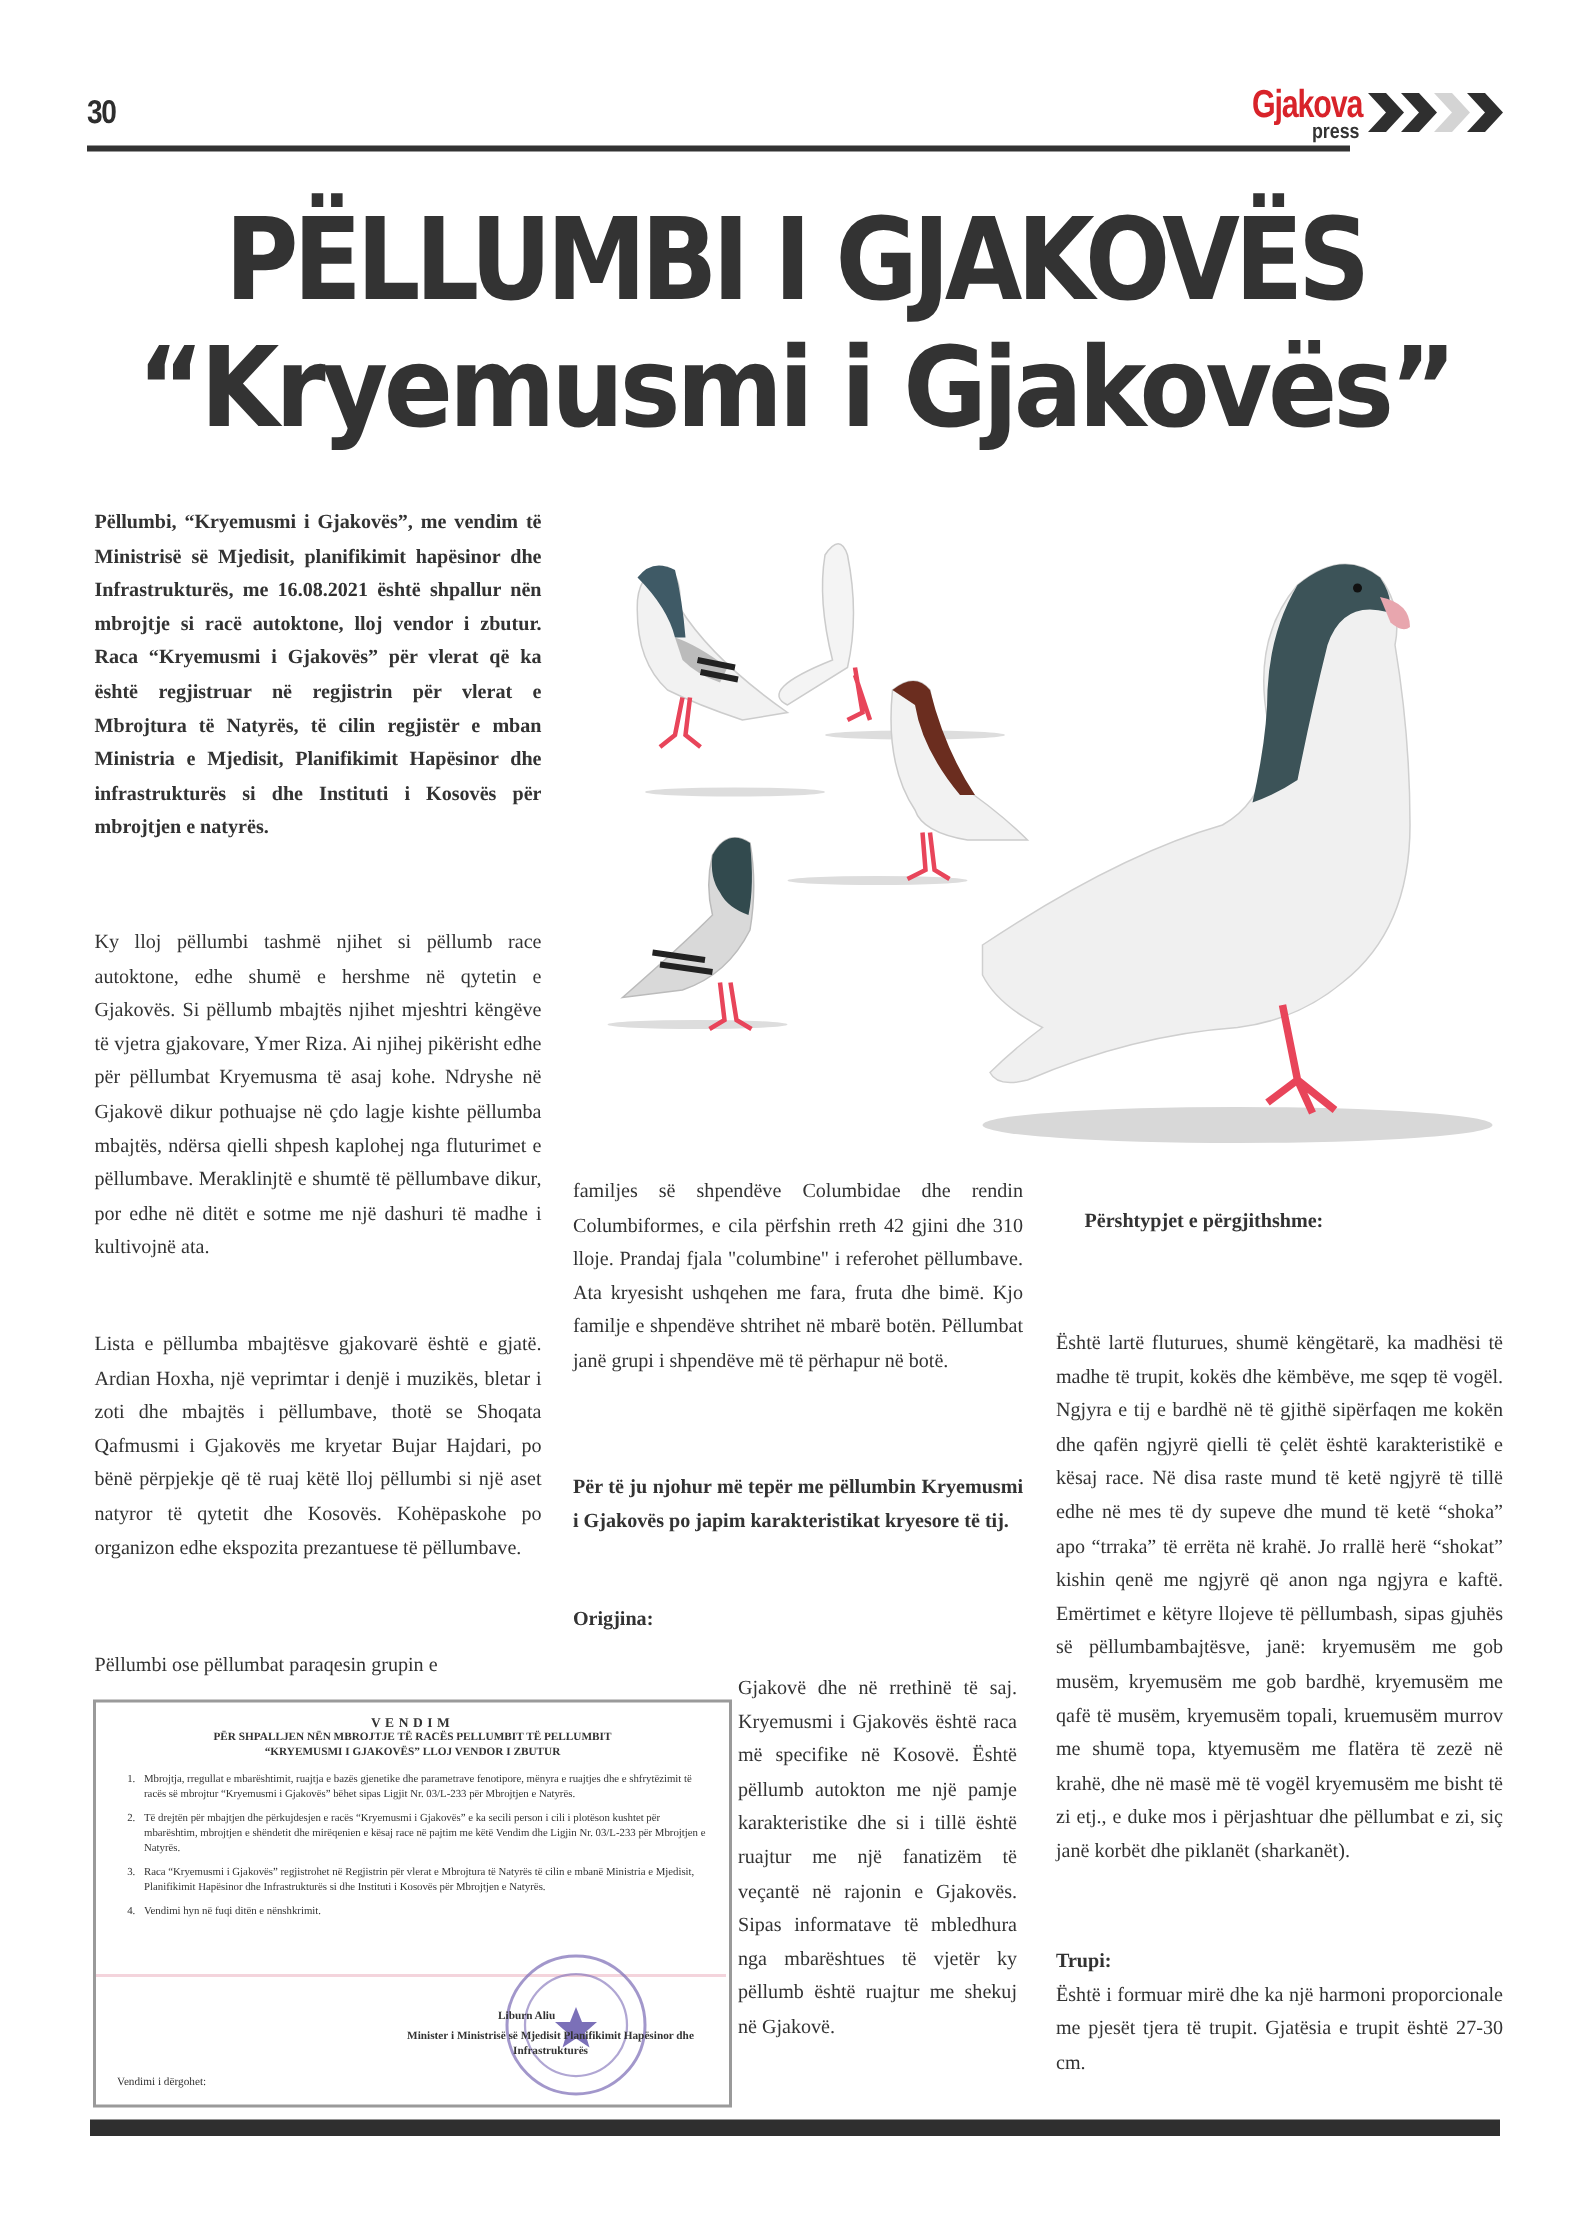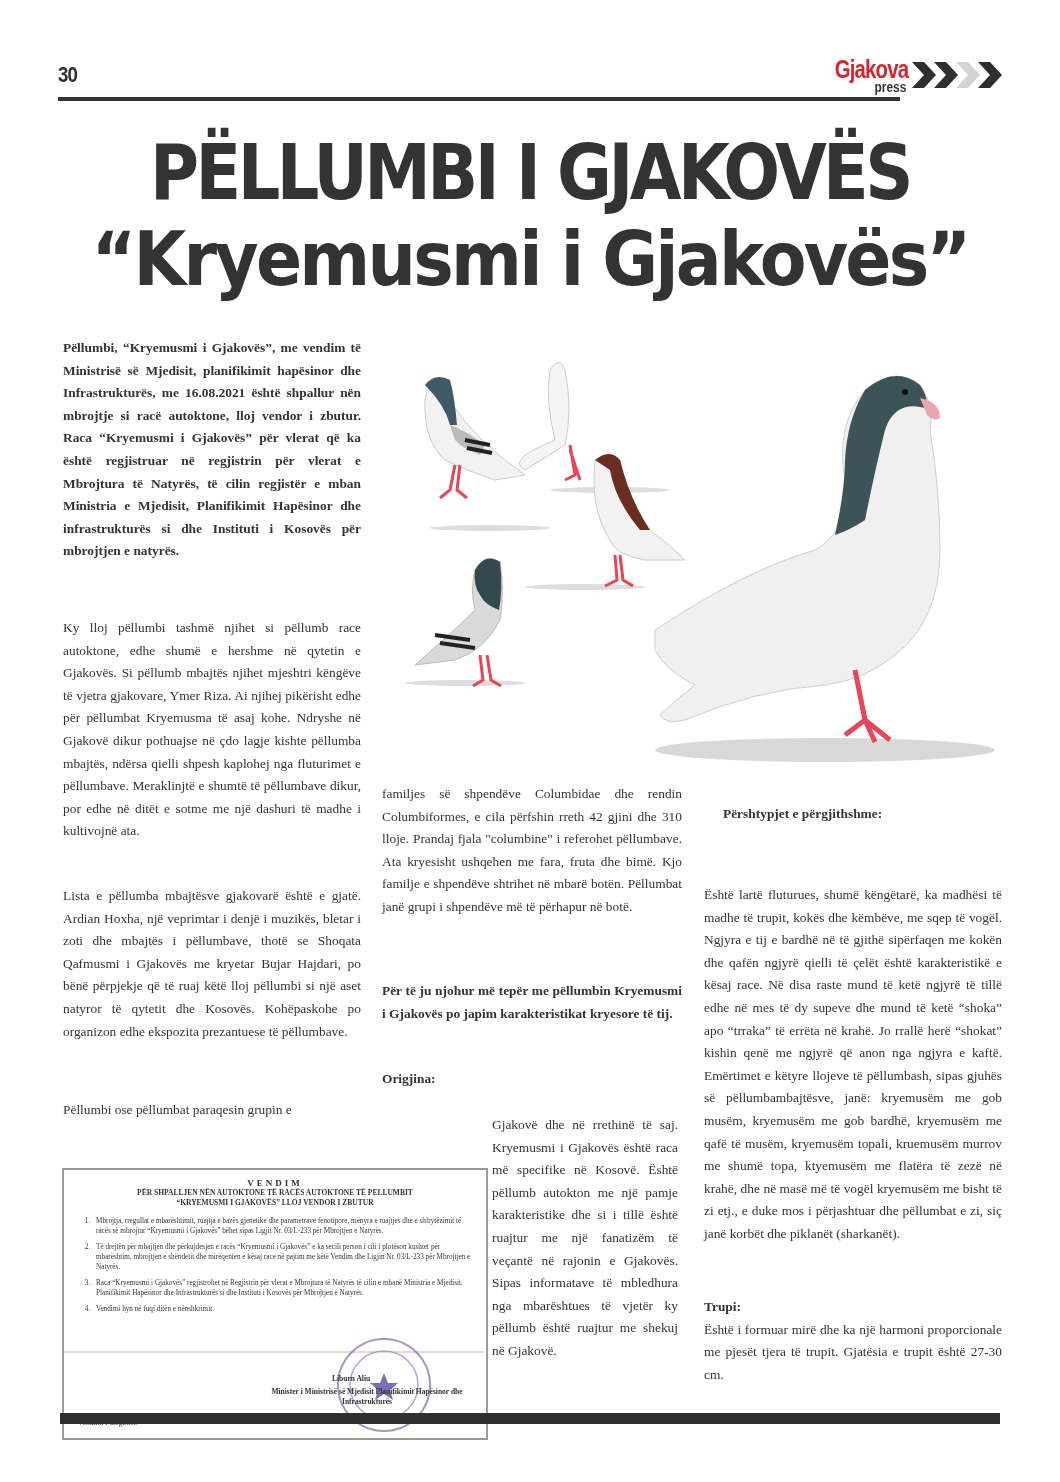--- a/index.html
+++ b/index.html
@@ -39,21 +39,21 @@
   .c3a { left: 704px; top: 803px; width: 298px; margin-left: 19px; }
   .c3b { left: 704px; top: 852px; width: 298px; margin-top: 32px; }
   .c3c { left: 704px; top: 1296px; width: 298px; }
   .heading { font-weight: bold; }
 
   
   .photo { position: absolute; left: 395px; top: 330px; width: 620px; height: 440px; }
 
   
   .decree { position: absolute; left: 62px; top: 1133px; width: 422px; height: 268px; border: 2px solid #9a9a9a;
-            background: #fff; font-family: "Liberation Serif", serif; color: #333; overflow: hidden; margin-top: 35px; }
+            background: #fff; font-family: "Liberation Serif", serif; color: #333; overflow: hidden; }
   .decree-title { text-align: center; font-size: 9px; font-weight: bold; letter-spacing: 3px; margin-top: 8px; }
   .decree-sub { text-align: center; font-size: 7.5px; font-weight: bold; line-height: 10px; }
   .decree ol { margin: 8px 10px 0 28px; padding: 0; font-size: 7.2px; line-height: 10px; }
   .decree li { margin-bottom: 6px; padding-left: 4px; }
   .decree-sign1 { position: absolute; left: 268px; top: 204px; font-size: 7.5px; font-weight: bold; }
   .decree-sign2 { position: absolute; left: 198px; top: 217px; width: 210px; text-align: center; font-size: 7.5px; font-weight: bold; line-height: 10px; }
   .decree-sent { position: absolute; left: 14px; top: 248px; font-size: 7.5px; }
   .stamp { position: absolute; left: 270px; top: 165px; width: 100px; height: 100px; }
   .pink-line { position: absolute; left: 0; top: 181px; width: 420px; height: 2px; background: #f4d4dc; }
 
@@ -148,21 +148,21 @@
 <div class="col c3b">
     <p>Është lartë fluturues, shumë këngëtarë, ka madhësi të madhe të trupit, kokës dhe këmbëve, me sqep të vogël. Ngjyra e tij e bardhë në të gjithë sipërfaqen me kokën dhe qafën ngjyrë qielli të çelët është karakteristikë e kësaj race. Në disa raste mund të ketë ngjyrë të tillë edhe në mes të dy supeve dhe mund të ketë “shoka” apo “trraka” të errëta në krahë. Jo rrallë herë “shokat” kishin qenë me ngjyrë që anon nga ngjyra e kaftë. Emërtimet e këtyre llojeve të pëllumbash, sipas gjuhës së pëllumbambajtësve, janë: kryemusëm me gob musëm, kryemusëm me gob bardhë, kryemusëm me qafë të musëm, kryemusëm topali, kruemusëm murrov me shumë topa, ktyemusëm me flatëra të zezë në krahë, dhe në masë më të vogël kryemusëm me bisht të zi etj., e duke mos i përjashtuar dhe pëllumbat e zi, siç janë korbët dhe piklanët (sharkanët).</p>
   </div>
 <div class="col c3c">
   <p class="heading">Trupi:</p>
   <p>Është i formuar mirë dhe ka një harmoni proporcionale me pjesët tjera të trupit. Gjatësia e trupit është 27-30 cm.</p>
 </div>
 
 <div class="decree">
   <div class="decree-title">VENDIM</div>
-  <div class="decree-sub">PËR SHPALLJEN NËN AUTOKTONE TË RACËS AUTOKTONE TË PELLUMBIT</div>
+  <div class="decree-sub">PËR SHPALLJEN NËN MBROJTJE TË RACËS PELLUMBIT TË PELLUMBIT</div>
   <div class="decree-sub">“KRYEMUSMI I GJAKOVËS” LLOJ VENDOR I ZBUTUR</div>
   <ol>
     <li>Mbrojtja, rregullat e mbarështimit, ruajtja e bazës gjenetike dhe parametrave fenotipore, mënyra e ruajtjes dhe e shfrytëzimit të racës së mbrojtur “Kryemusmi i Gjakovës” bëhet sipas Ligjit Nr. 03/L-233 për Mbrojtjen e Natyrës.</li>
     <li>Të drejtën për mbajtjen dhe përkujdesjen e racës “Kryemusmi i Gjakovës” e ka secili person i cili i plotëson kushtet për mbarështim, mbrojtjen e shëndetit dhe mirëqenien e kësaj race në pajtim me këtë Vendim dhe Ligjin Nr. 03/L-233 për Mbrojtjen e Natyrës.</li>
     <li>Raca “Kryemusmi i Gjakovës” regjistrohet në Regjistrin për vlerat e Mbrojtura të Natyrës të cilin e mbanë Ministria e Mjedisit, Planifikimit Hapësinor dhe Infrastrukturës si dhe Instituti i Kosovës për Mbrojtjen e Natyrës.</li>
     <li>Vendimi hyn në fuqi ditën e nënshkrimit.</li>
   </ol>
   <div class="pink-line"></div>
   <svg class="stamp" viewBox="0 0 100 100">
     <circle cx="50" cy="50" r="46" fill="none" stroke="#7b6bb5" stroke-width="2" opacity="0.7"></circle>

